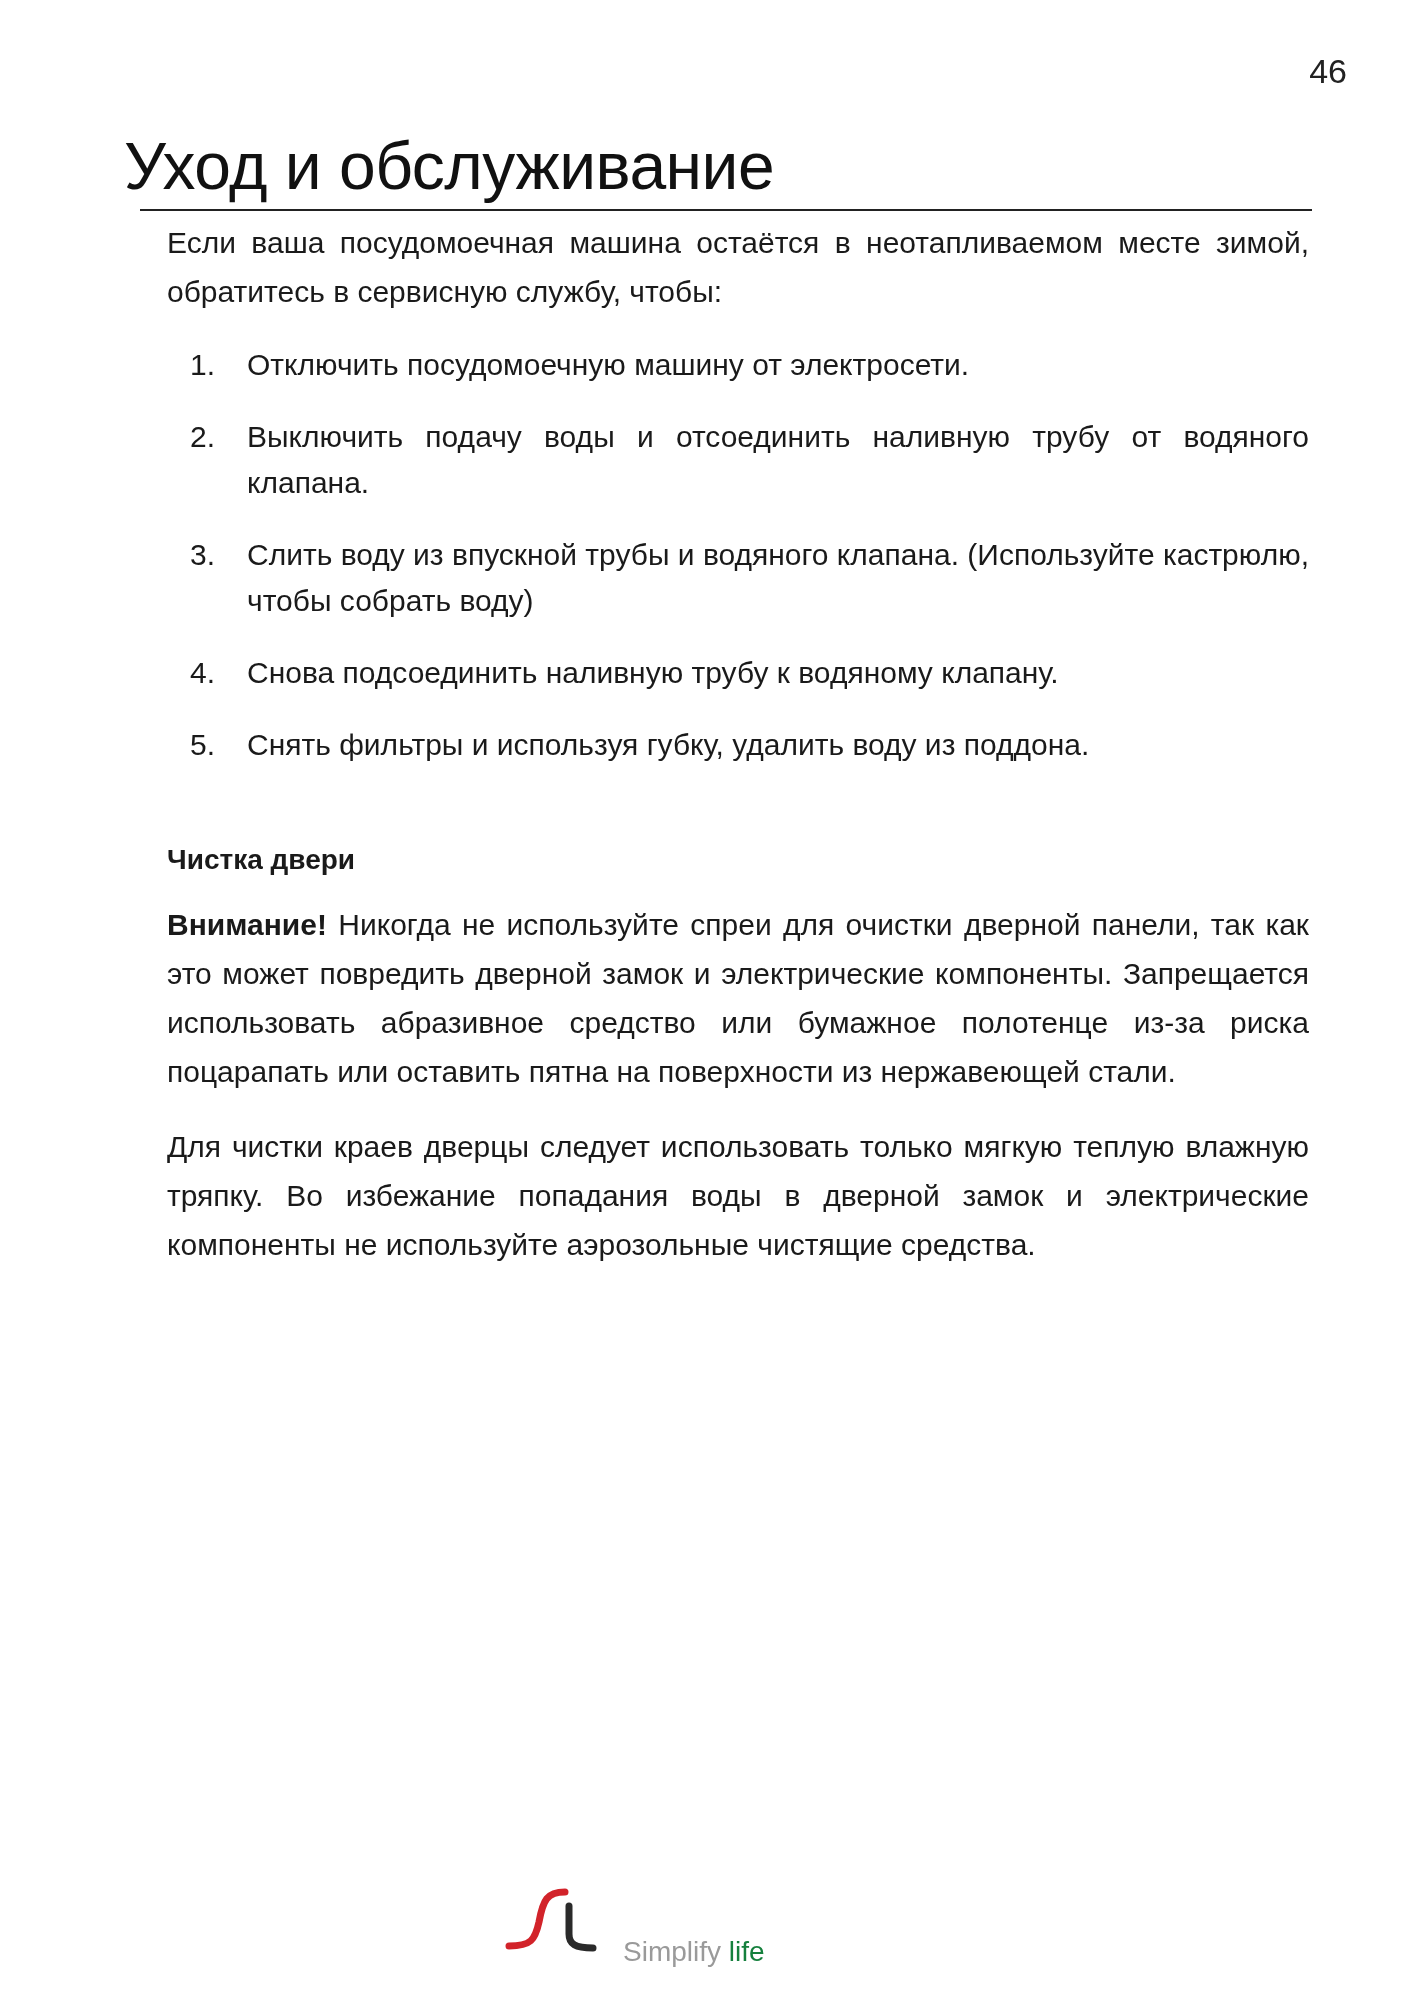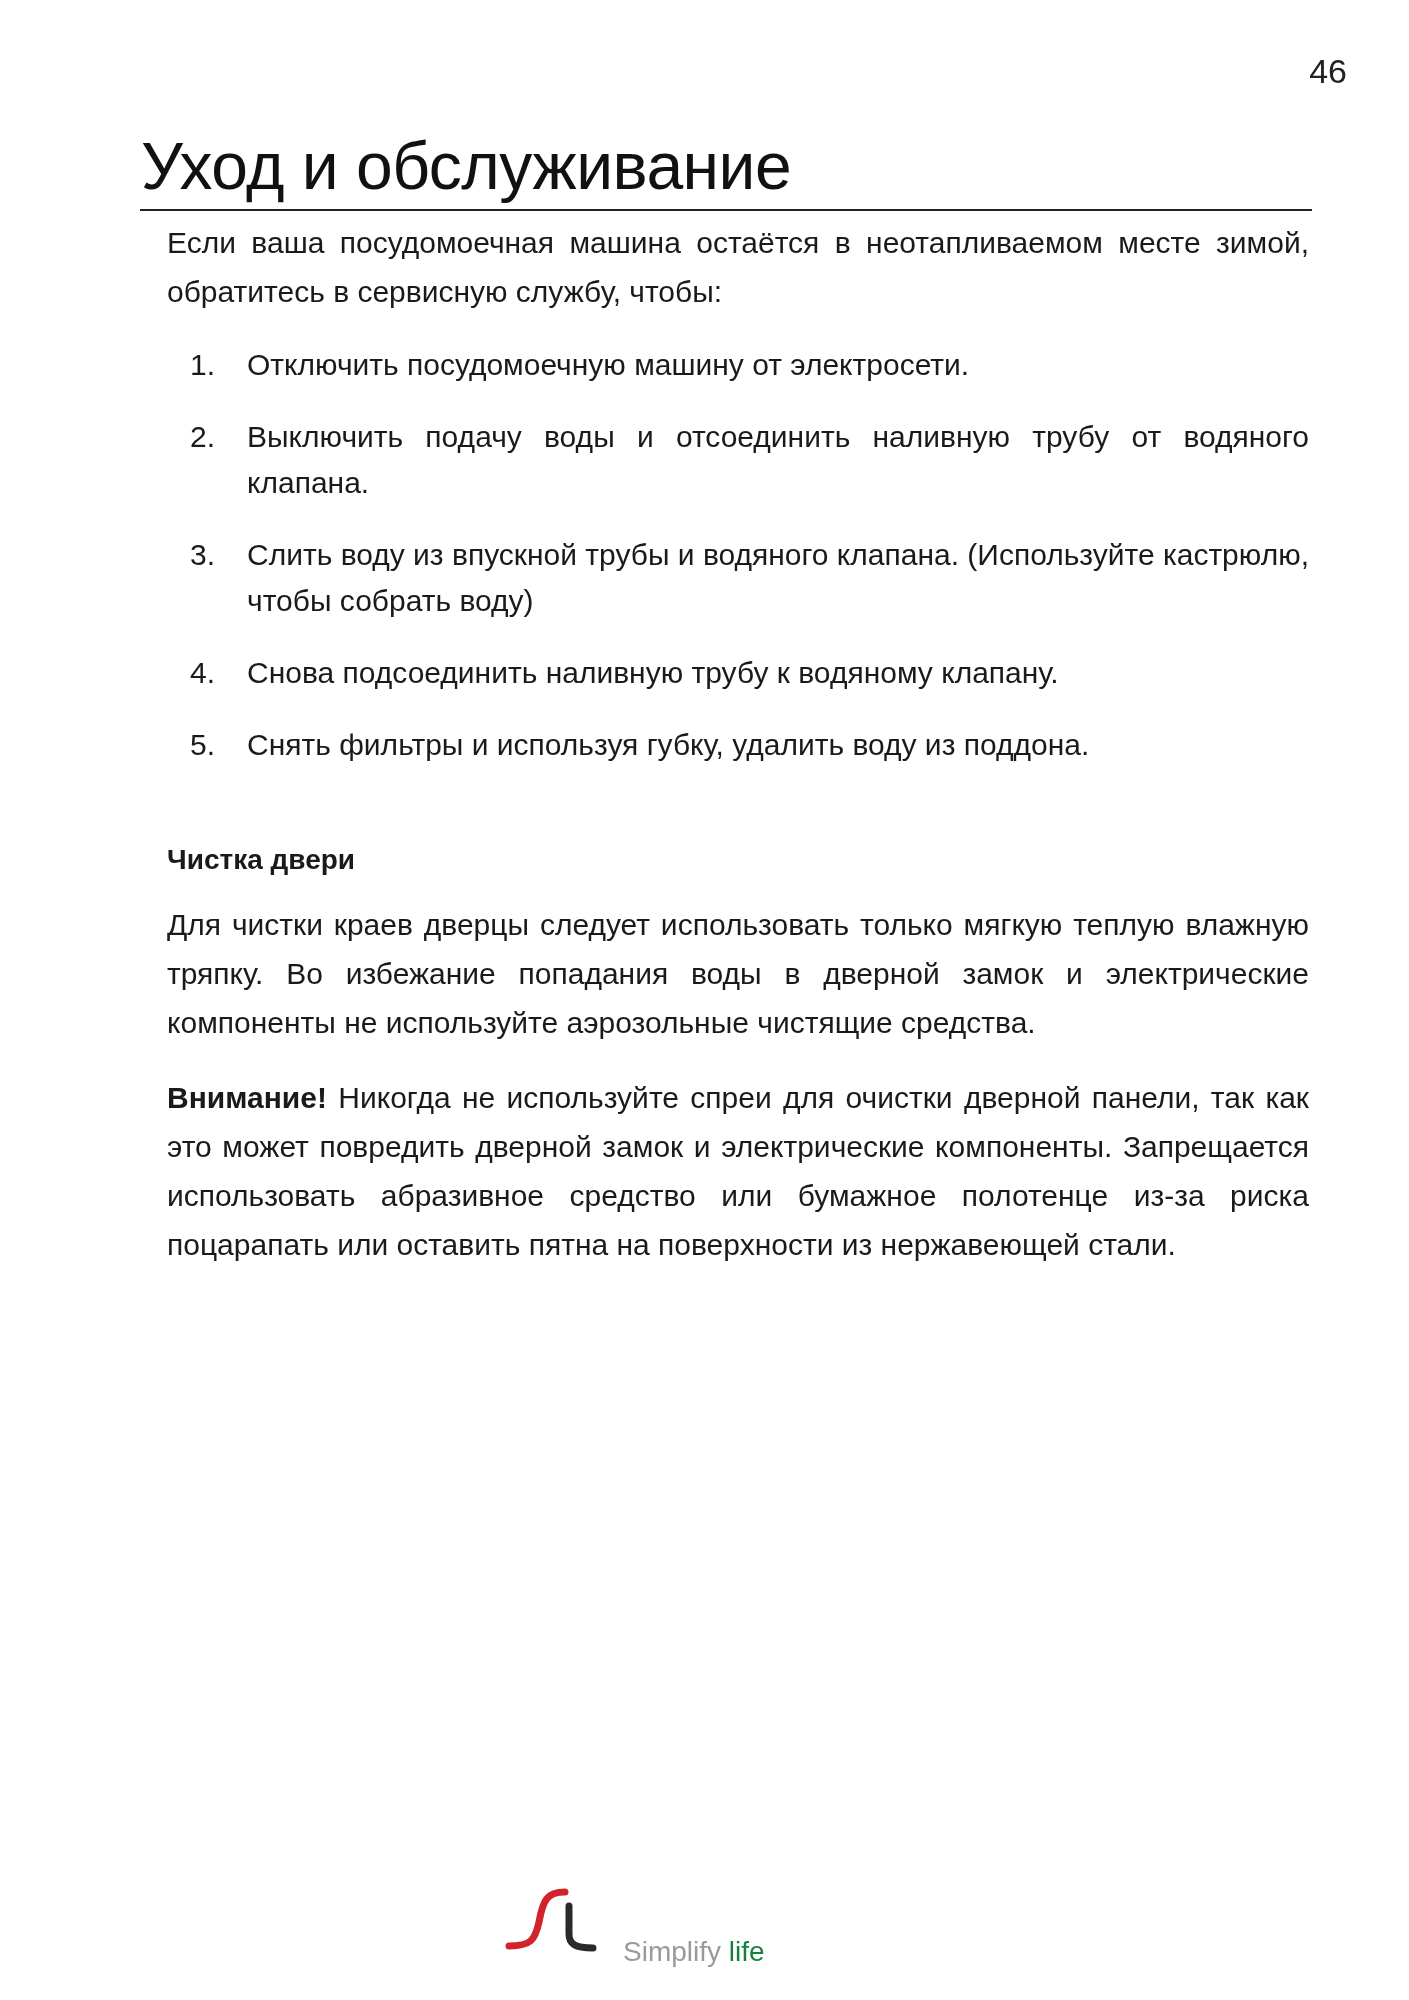--- a/index.html
+++ b/index.html
@@ -6,21 +6,21 @@
     body {
       width: 1409px; height: 2000px; position: relative; overflow: hidden;
       font-family: "Liberation Sans", "DejaVu Sans", sans-serif;
       color: #1a1a1a;
     }
     .page-number {
       position: absolute; top: 52px; right: 62px;
       font-size: 34px; color: #222; margin-left: 40px;
     }
     .page-title {
-      position: absolute; top: 128px; left: 141px;
+      position: absolute; top: 128px; left: 124px;
       font-size: 66px; font-weight: normal; color: #111;
       letter-spacing: -0.5px; margin: 0;
     }
     .title-rule {
       position: absolute; top: 209px; left: 140px; width: 1172px; height: 0;
       border-top: 2px solid #222;
     }
     .content {
       position: absolute; top: 218px; left: 167px; width: 1142px;
       font-size: 30px; line-height: 49px;
@@ -79,22 +79,22 @@
     </li>
     <li>
       <span class="num">5.</span>
       <span class="txt">Снять фильтры и используя губку, удалить воду из поддона.</span>
     </li>
   </ol>
 
   <div class="gap"></div>
 
   <div class="section-heading">Чистка двери</div>
+  <p class="para"><span class="bold">Внимание!</span><span> Никогда не используйте спреи для очистки дверной панели, так как это может повредить дверной замок и электрические компоненты. Запрещается использовать абразивное средство или бумажное полотенце из-за риска поцарапать или оставить пятна на поверхности из нержавеющей стали.</span></p>
   <p class="para">Для чистки краев дверцы следует использовать только мягкую теплую влажную тряпку. Во избежание попадания воды в дверной замок и электрические компоненты не используйте аэрозольные чистящие средства.</p>
-  <p class="para"><span class="bold">Внимание!</span><span> Никогда не используйте спреи для очистки дверной панели, так как это может повредить дверной замок и электрические компоненты. Запрещается использовать абразивное средство или бумажное полотенце из-за риска поцарапать или оставить пятна на поверхности из нержавеющей стали.</span></p>
 </div>
 
 <div class="logo">
   <svg width="95" height="80" viewBox="0 0 95 80" style="position:absolute;left:0;top:4px;">
     <path d="M4 64 C 26 64, 30 58, 34 40 C 38 18, 42 10, 60 10" fill="none" stroke="#d2232a" stroke-width="7" stroke-linecap="round"></path>
     <path d="M64 24 L 64 52 C 64 62, 70 66, 88 66" fill="none" stroke="#2a2a2a" stroke-width="7" stroke-linecap="round"></path>
   </svg>
   <div class="logo-tag"><span>Simplify</span> <span class="accent">life</span></div>
 </div>
 

